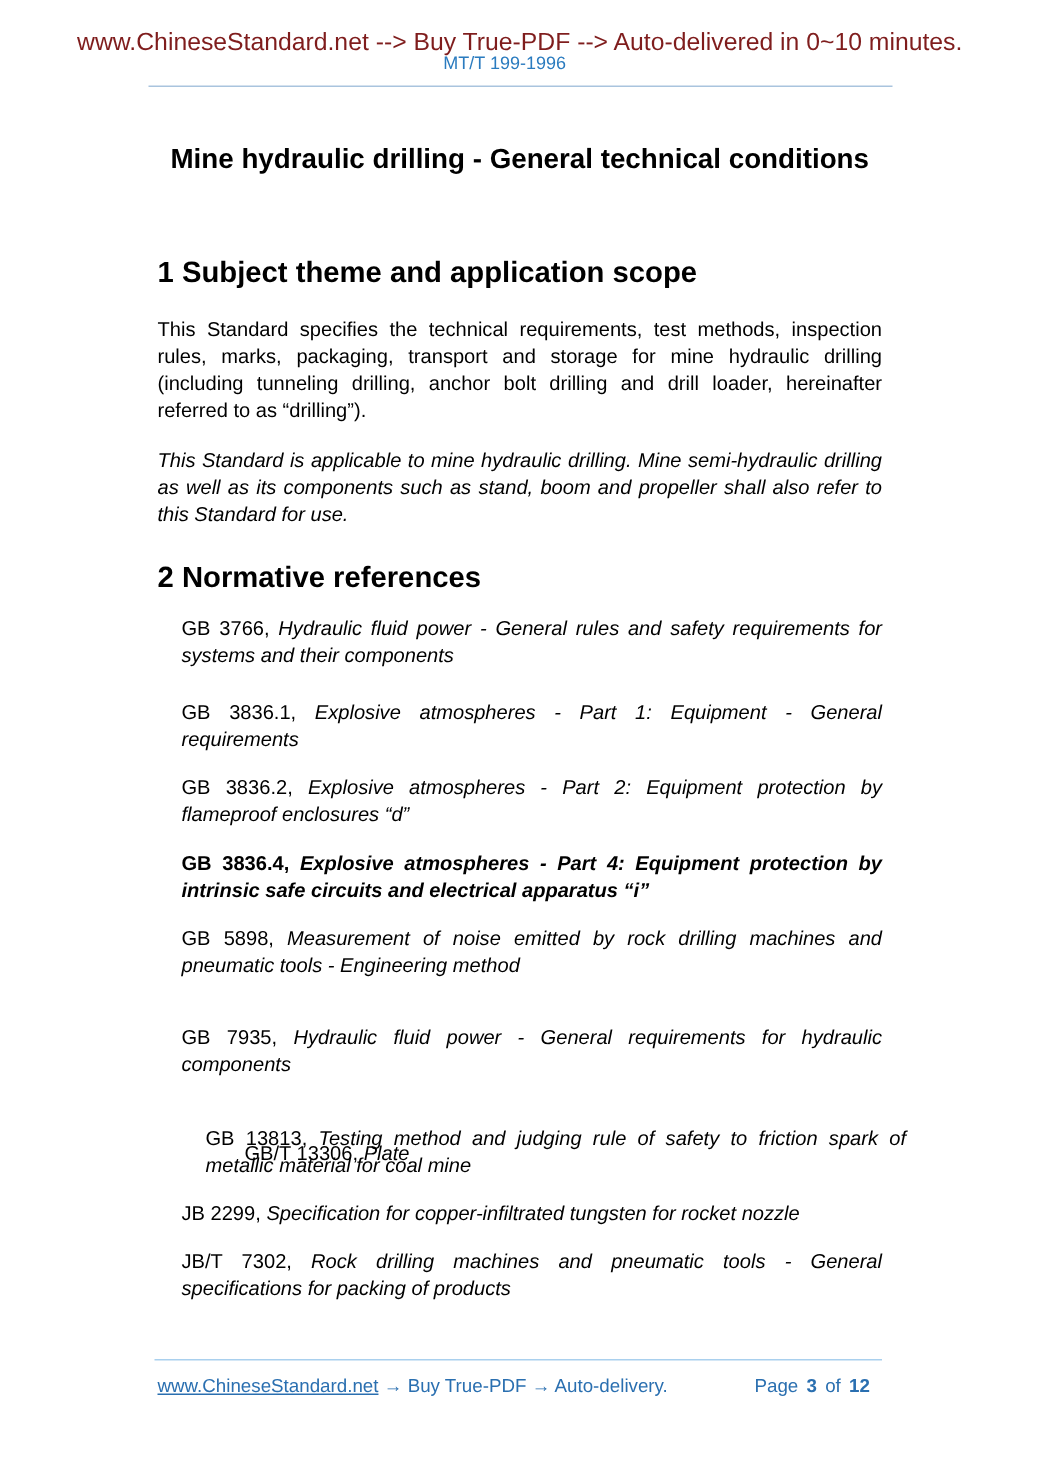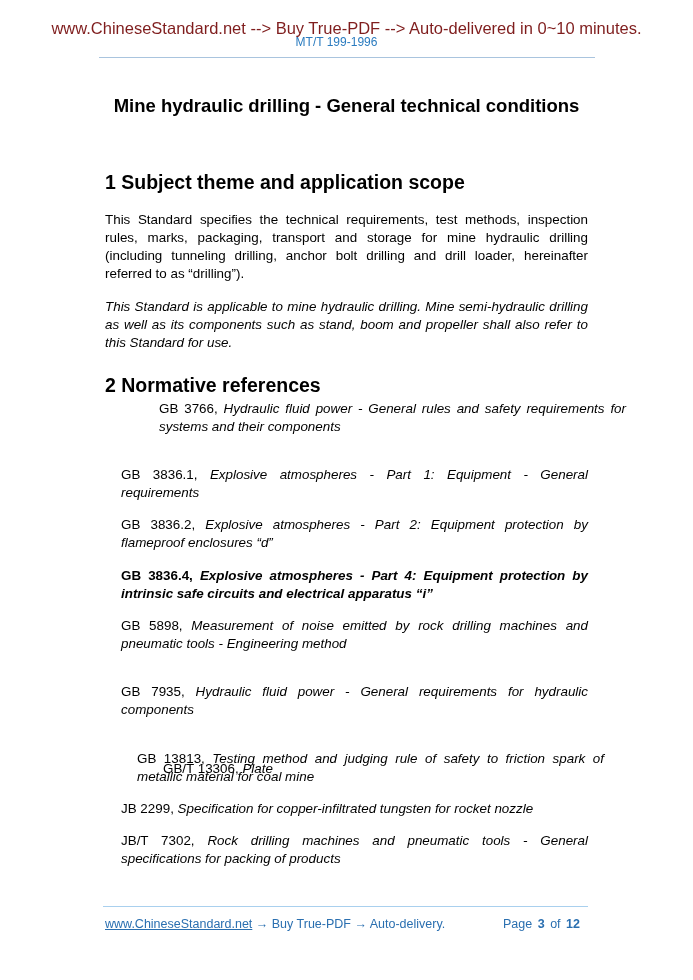--- a/index.html
+++ b/index.html
@@ -34,21 +34,21 @@
 <div class="hr-top"></div>
 
 <div class="title">Mine hydraulic drilling - General technical conditions</div>
 
 <div class="h1" style="top:170px;">1 Subject theme and application scope</div>
 <div class="para" style="top:211px;">This Standard specifies the technical requirements, test methods, inspection rules, marks, packaging, transport and storage for mine hydraulic drilling (including tunneling drilling, anchor bolt drilling and drill loader, hereinafter referred to as “drilling”).</div>
 <div class="para" style="top:298px;font-style:italic;">This Standard is applicable to mine hydraulic drilling. Mine semi-hydraulic drilling as well as its components such as stand, boom and propeller shall also refer to this Standard for use.</div>
 
 <div class="h1" style="top:373px;">2 Normative references</div>
 
-<div class="ref" style="top:400px;margin-left:38px;"><span>GB 3766,</span> <span class="t">Hydraulic fluid power - General rules and safety requirements for systems and their components</span></div>
+<div class="ref" style="top:410px;"><span>GB 3766,</span> <span class="t">Hydraulic fluid power - General rules and safety requirements for systems and their components</span></div>
 <div class="ref" style="top:466px;"><span>GB 3836.1,</span> <span class="t">Explosive atmospheres - Part 1: Equipment - General requirements</span></div>
 <div class="ref" style="top:516px;"><span>GB 3836.2,</span> <span class="t">Explosive atmospheres - Part 2: Equipment protection by flameproof enclosures “d”</span></div>
 <div class="ref" style="top:567px;font-weight:bold;"><span>GB 3836.4,</span> <span class="t">Explosive atmospheres - Part 4: Equipment protection by intrinsic safe circuits and electrical apparatus “i”</span></div>
 <div class="ref" style="top:617px;"><span>GB 5898,</span> <span class="t">Measurement of noise emitted by rock drilling machines and pneumatic tools - Engineering method</span></div>
 <div class="ref" style="top:683px;"><span>GB 7935,</span> <span class="t">Hydraulic fluid power - General requirements for hydraulic components</span></div>
 <div class="ref" style="top:760px;margin-left:42px;"><span>GB/T 13306,</span> <span class="t">Plate</span></div>
 <div class="ref" style="top:750px;margin-left:16px;"><span>GB 13813,</span> <span class="t">Testing method and judging rule of safety to friction spark of metallic material for coal mine</span></div>
 <div class="ref" style="top:800px;"><span>JB 2299,</span> <span class="t">Specification for copper-infiltrated tungsten for rocket nozzle</span></div>
 <div class="ref" style="top:832px;"><span>JB/T 7302,</span> <span class="t">Rock drilling machines and pneumatic tools - General specifications for packing of products</span></div>
 

